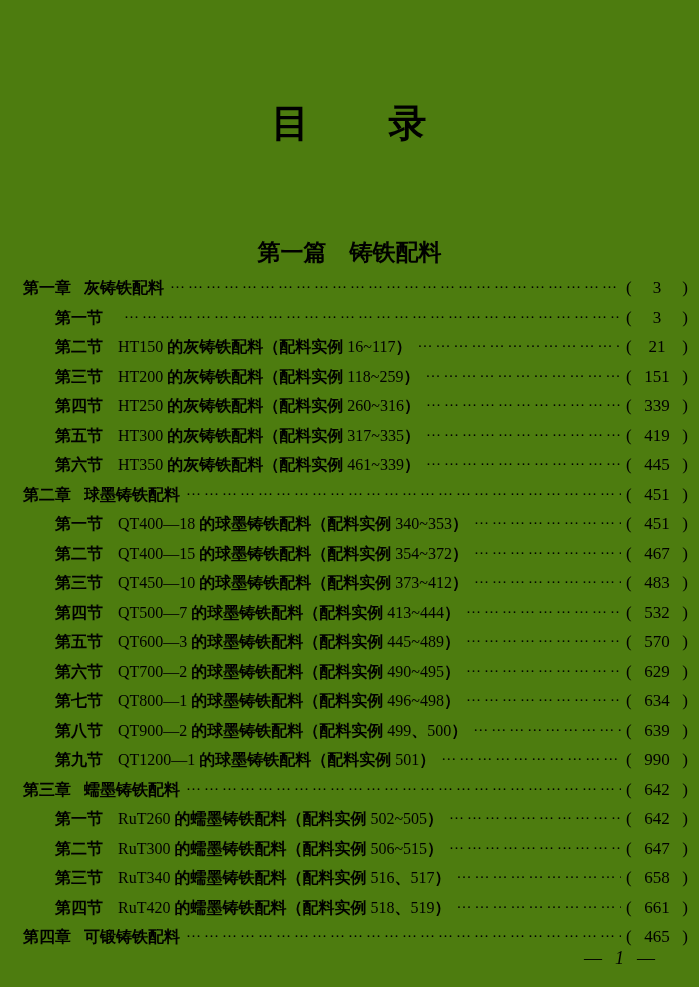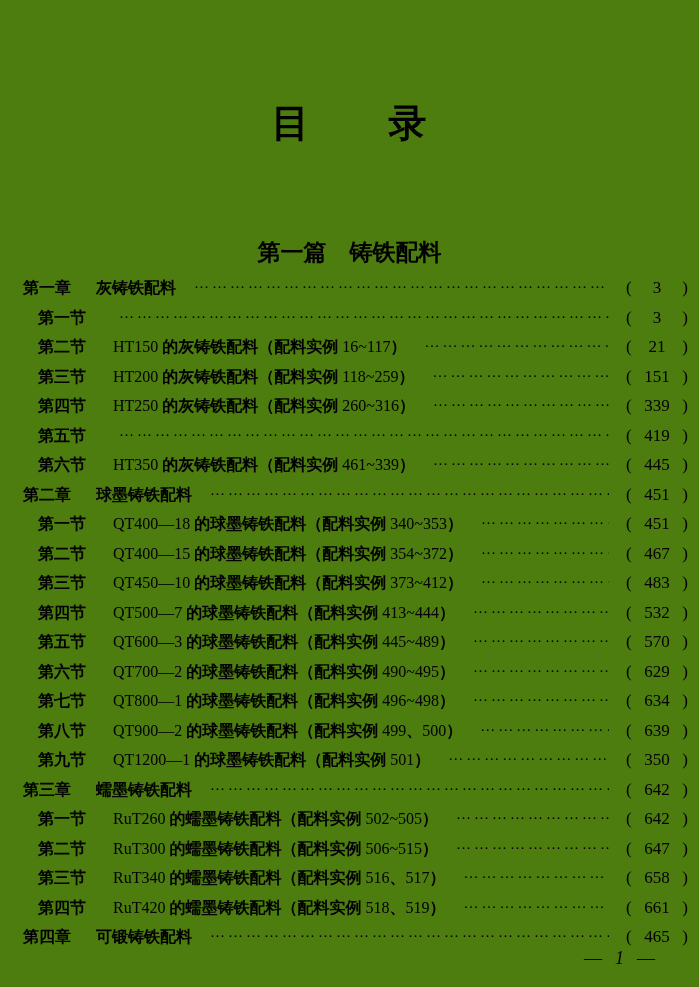--- a/index.html
+++ b/index.html
@@ -39,30 +39,29 @@
   .toc {
     margin: 8px 11px 0 23px; 
   }
   .row {
     display: flex;
     align-items: center;
     height: 29.5px;
     line-height: 29.5px;
     font-size: 16px;
     white-space: nowrap;
-    gap: 12px;
   }
   .row.section { padding-left: 15px; }
   .row .label {
     font-family: sans-serif;
     font-weight: bold;
     margin-right: 13px;
     flex: 0 0 auto;
   }
-  .row.section .label { margin-right: 15px; }
+  .row.section .label { margin-right: 15px; margin-left: 17px; }
   .row .title { flex: 0 1 auto; overflow: hidden; }
   .cjk { font-family: sans-serif; font-weight: bold; }
   .lat { font-family: "Liberation Serif", serif; font-weight: normal; }
 
   .leader {
     flex: 1 1 0;
     overflow: hidden;
     white-space: nowrap;
     margin: 0 5px 0 6px;
     position: relative;
@@ -150,20 +149,21 @@
         <span class="title"><span class="lat">HT250 </span><span class="cjk">的灰铸铁配料（配料实例</span><span class="lat"> 260~316</span><span class="cjk">）</span></span>
         <span class="leader">………………………………………………………………………………………………………………………………………………………………</span>
         <span class="pagenum">
           <span class="paren">(</span>
           <span class="num">339</span>
           <span class="paren">)</span>
         </span>
       </div>
       <div class="row section">
         <span class="label">第五节</span>
+        <span class="title"><span class="lat">HT300 </span><span class="cjk">的灰铸铁配料（配料实例</span><span class="lat"> 317~335</span><span class="cjk">）</span></span>
         <span class="leader">………………………………………………………………………………………………………………………………………………………………</span>
         <span class="pagenum">
           <span class="paren">(</span>
           <span class="num">419</span>
           <span class="paren">)</span>
         </span>
       </div>
       <div class="row section">
         <span class="label">第六节</span>
         <span class="title"><span class="lat">HT350 </span><span class="cjk">的灰铸铁配料（配料实例</span><span class="lat"> 461~339</span><span class="cjk">）</span></span>
@@ -263,21 +263,21 @@
           <span class="num">639</span>
           <span class="paren">)</span>
         </span>
       </div>
       <div class="row section">
         <span class="label">第九节</span>
         <span class="title"><span class="lat">QT1200—1 </span><span class="cjk">的球墨铸铁配料（配料实例</span><span class="lat"> 501</span><span class="cjk">）</span></span>
         <span class="leader">………………………………………………………………………………………………………………………………………………………………</span>
         <span class="pagenum">
           <span class="paren">(</span>
-          <span class="num">350</span>
+          <span class="num">990</span>
           <span class="paren">)</span>
         </span>
       </div>
       <div class="row chapter">
         <span class="label">第三章</span>
         <span class="title"><span class="cjk">蠕墨铸铁配料</span></span>
         <span class="leader">………………………………………………………………………………………………………………………………………………………………</span>
         <span class="pagenum">
           <span class="paren">(</span>
           <span class="num">642</span>

